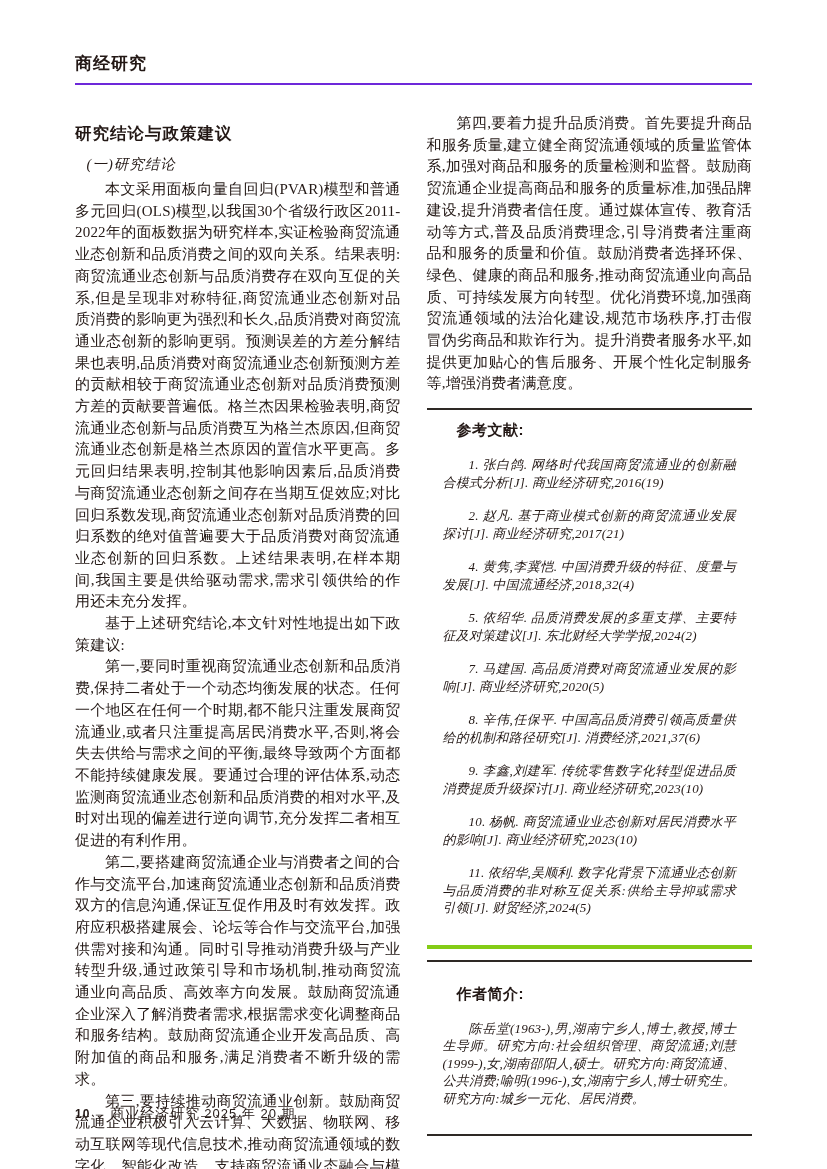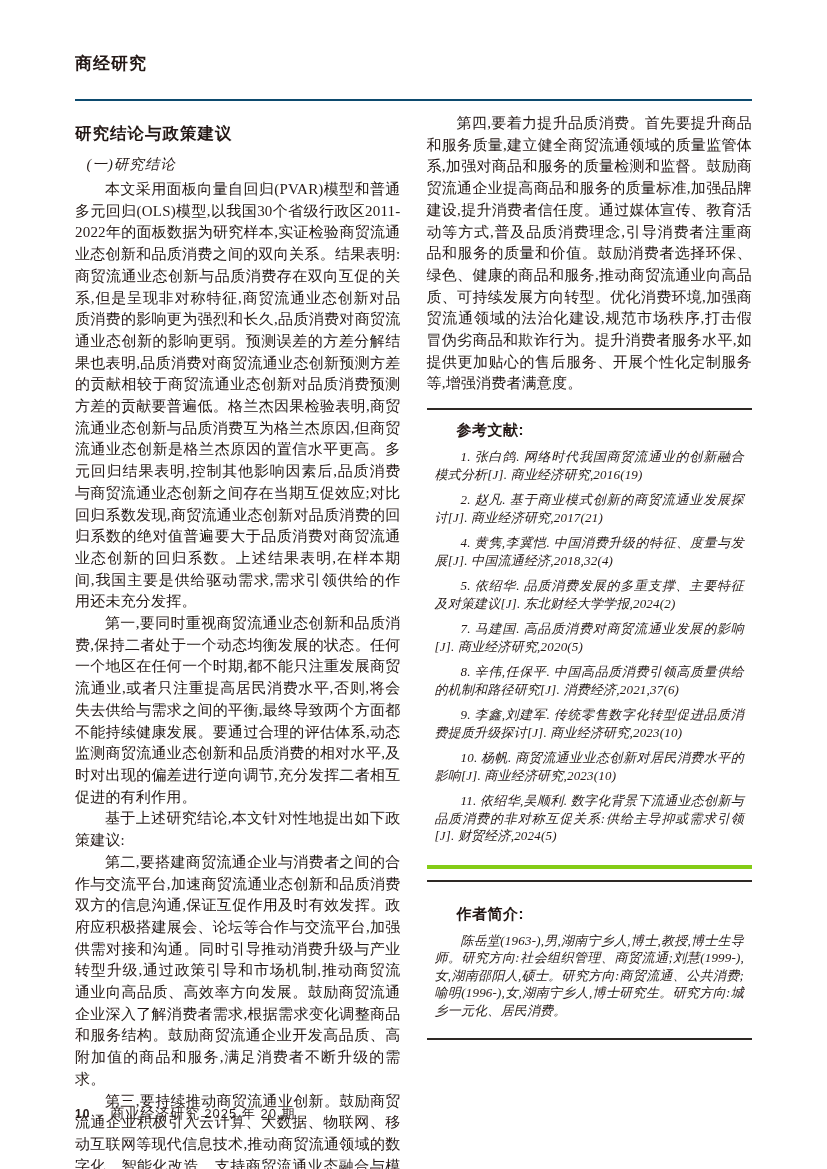--- a/index.html
+++ b/index.html
@@ -8,22 +8,22 @@
     width:827px;height:1169px;
     background:#ffffff;
     margin:0 auto;
     overflow:hidden;
     color:#231815;
     font-family:"Liberation Serif","DejaVu Serif",serif;
   }
   
   .running-head{
     position:absolute;left:75px;top:53px;width:677px;
-    border-bottom:2px solid #0c4a6e;
-    padding-bottom:24px;
+    border-bottom:2px solid #6d28d9;
+    padding-bottom:8px;
   }
   .running-head .head-title{
     font-family:"Liberation Sans","DejaVu Sans",sans-serif;
     font-weight:bold;font-size:17px;letter-spacing:1px;
     color:#231815;line-height:22px;
   }
   
   .content{
     position:absolute;left:75px;top:113px;width:677px;
     display:flex;gap:26px;
@@ -64,21 +64,21 @@
   .box-title{
     font-family:"Liberation Sans","DejaVu Sans",sans-serif;
     font-weight:bold;font-size:15px;
     line-height:20px;margin:2px 0 6px 0;
     text-indent:2em;letter-spacing:0.5px;
   }
   p.ref{
     font-style:italic;
     font-size:13px;line-height:17.5px;
     text-align:justify;
-    margin:8px;text-indent:2em;
+    margin:16px;text-indent:2em;
     letter-spacing:0.2px;
   }
   
   .page-footer{
     position:absolute;left:75px;top:1105px;width:677px;
     display:flex;align-items:baseline;
     font-family:"Liberation Sans","DejaVu Sans",sans-serif;
   }
   .page-footer .pageno{font-size:12px;font-weight:bold;letter-spacing:1px;}
   .page-footer .journal{font-size:14px;font-weight:normal;margin-left:20px;letter-spacing:1px;}
@@ -92,22 +92,22 @@
   <div class="running-head">
     <span class="head-title">商经研究</span>
   </div>
 
   <div class="content">
 
     <div class="col">
       <h2 class="section-heading">研究结论与政策建议</h2>
       <div class="subhead">(一)研究结论</div>
       <p class="body">本文采用面板向量自回归(PVAR)模型和普通多元回归(OLS)模型,以我国30个省级行政区2011-2022年的面板数据为研究样本,实证检验商贸流通业态创新和品质消费之间的双向关系。结果表明:商贸流通业态创新与品质消费存在双向互促的关系,但是呈现非对称特征,商贸流通业态创新对品质消费的影响更为强烈和长久,品质消费对商贸流通业态创新的影响更弱。预测误差的方差分解结果也表明,品质消费对商贸流通业态创新预测方差的贡献相较于商贸流通业态创新对品质消费预测方差的贡献要普遍低。格兰杰因果检验表明,商贸流通业态创新与品质消费互为格兰杰原因,但商贸流通业态创新是格兰杰原因的置信水平更高。多元回归结果表明,控制其他影响因素后,品质消费与商贸流通业态创新之间存在当期互促效应;对比回归系数发现,商贸流通业态创新对品质消费的回归系数的绝对值普遍要大于品质消费对商贸流通业态创新的回归系数。上述结果表明,在样本期间,我国主要是供给驱动需求,需求引领供给的作用还未充分发挥。</p>
+      <p class="body">基于上述研究结论,本文针对性地提出如下政策建议:</p>
       <p class="body">第一,要同时重视商贸流通业态创新和品质消费,保持二者处于一个动态均衡发展的状态。任何一个地区在任何一个时期,都不能只注重发展商贸流通业,或者只注重提高居民消费水平,否则,将会失去供给与需求之间的平衡,最终导致两个方面都不能持续健康发展。要通过合理的评估体系,动态监测商贸流通业态创新和品质消费的相对水平,及时对出现的偏差进行逆向调节,充分发挥二者相互促进的有利作用。</p>
-      <p class="body">基于上述研究结论,本文针对性地提出如下政策建议:</p>
       <p class="body">第二,要搭建商贸流通企业与消费者之间的合作与交流平台,加速商贸流通业态创新和品质消费双方的信息沟通,保证互促作用及时有效发挥。政府应积极搭建展会、论坛等合作与交流平台,加强供需对接和沟通。同时引导推动消费升级与产业转型升级,通过政策引导和市场机制,推动商贸流通业向高品质、高效率方向发展。鼓励商贸流通企业深入了解消费者需求,根据需求变化调整商品和服务结构。鼓励商贸流通企业开发高品质、高附加值的商品和服务,满足消费者不断升级的需求。</p>
       <p class="body">第三,要持续推动商贸流通业创新。鼓励商贸流通企业积极引入云计算、大数据、物联网、移动互联网等现代信息技术,推动商贸流通领域的数字化、智能化改造。支持商贸流通业态融合与模式创新,例如鼓励实体商业与电子商务融合发展,推动线上线下渠道的互补和协同,</p>
     </div>
 
     <div class="col">
       <p class="body">第四,要着力提升品质消费。首先要提升商品和服务质量,建立健全商贸流通领域的质量监管体系,加强对商品和服务的质量检测和监督。鼓励商贸流通企业提高商品和服务的质量标准,加强品牌建设,提升消费者信任度。通过媒体宣传、教育活动等方式,普及品质消费理念,引导消费者注重商品和服务的质量和价值。鼓励消费者选择环保、绿色、健康的商品和服务,推动商贸流通业向高品质、可持续发展方向转型。优化消费环境,加强商贸流通领域的法治化建设,规范市场秩序,打击假冒伪劣商品和欺诈行为。提升消费者服务水平,如提供更加贴心的售后服务、开展个性化定制服务等,增强消费者满意度。</p>
 
       <section class="refs-box">
         <div class="box-title">参考文献:</div>
         <p class="ref">1. 张白鸽. 网络时代我国商贸流通业的创新融合模式分析[J]. 商业经济研究,2016(19)</p>

